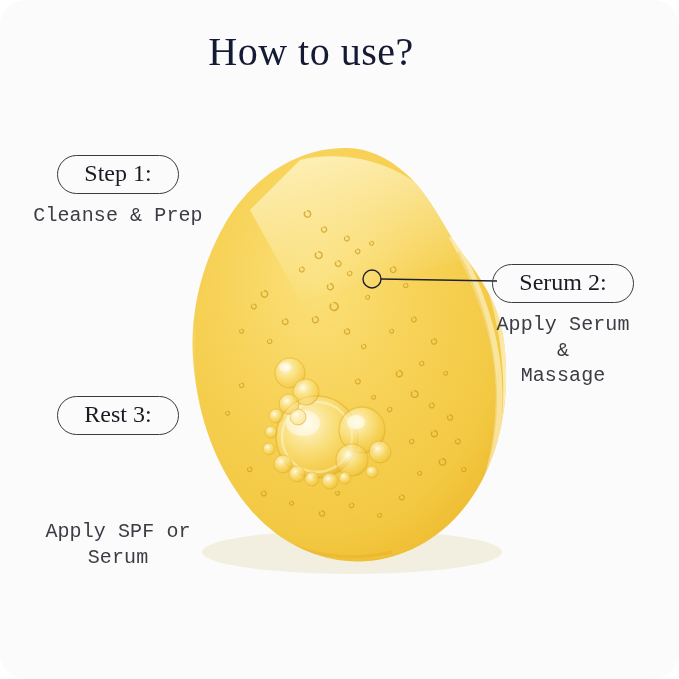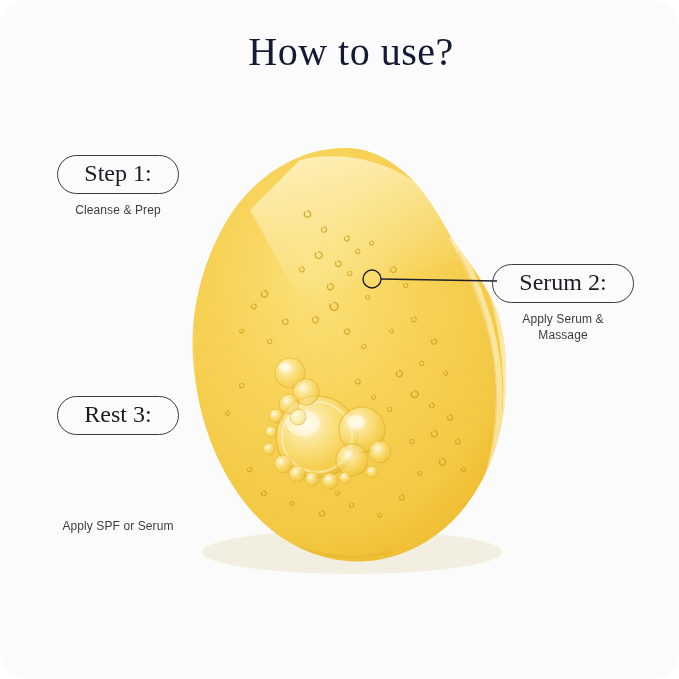--- a/index.html
+++ b/index.html
@@ -28,21 +28,20 @@
     position: absolute;
     left: 0;
     top: 28px;
     width: 622px;
     text-align: center;
     font-family: "Liberation Serif", serif;
     font-size: 40px;
     letter-spacing: 0.5px;
     color: #141a33;
     white-space: nowrap;
-    margin-left: 40px;
   }
 
   
   .step {
     position: absolute;
     text-align: center;
   }
   .pill {
     display: inline-block;
     border: 1.3px solid #3a3a42;
@@ -50,22 +49,22 @@
     padding: 5px 26px 7px 26px;
     background: transparent;
     font-family: "Liberation Serif", serif;
     font-size: 24px;
     line-height: 1.05;
     color: #1b1b24;
     white-space: nowrap;
   }
   .sublabel {
     margin-top: 9px;
-    font-family: Liberation Sans, sans-serif;
-    font-size: 12px;
+    font-family: Liberation Mono, monospace;
+    font-size: 20px;
     font-weight: 400;
     line-height: 1.28;
     color: #3c3c44;
     letter-spacing: 0.1px;
     white-space: pre-line;
   }
 
   #step1 { left: 20px;  top: 146px; width: 196px; margin-top: 9px; }
   #step3 { left: 20px;  top: 396px; width: 196px; }
   #step4 { left: 12px;  top: 510px; width: 212px; }

